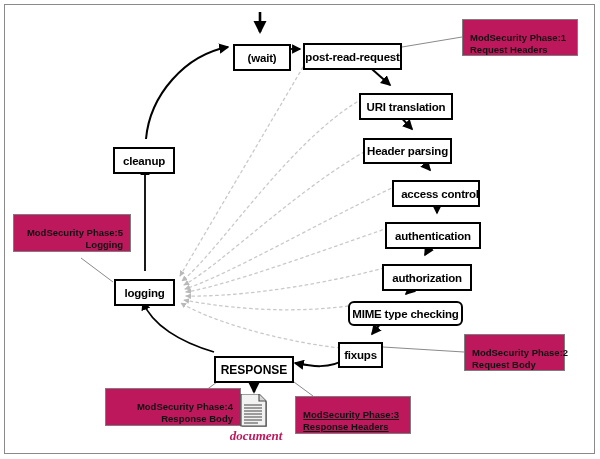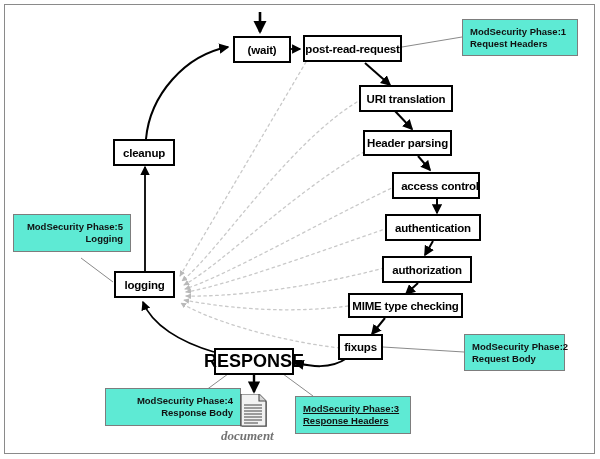--- a/index.html
+++ b/index.html
@@ -33,56 +33,57 @@
     box-shadow:0 0 0 1px #ffffff inset;
     display:flex;align-items:center;justify-content:center;
     font-family:"Liberation Sans", sans-serif;
     font-weight:bold;
     font-size:11.5px;
     color:#000000;
     letter-spacing:-0.2px;
     white-space:nowrap;
     box-sizing:border-box;
     z-index:5;
-  }
-  .pbox.big{font-size:18px;letter-spacing:0px;}
+    margin-top:8px;
+  }
+  .pbox.big{font-size:12px;letter-spacing:0px;}
   
   .abox{
     position:absolute;
-    background:#5eead4;
+    background:#be185d;
     border:1px solid #7d7d7d;
     box-sizing:border-box;
     font-family:"Liberation Sans", sans-serif;
     font-size:9.5px;
     font-weight:bold;
     color:#111111;
     line-height:12px;
-    padding:6px 7px;
+    padding:12px 7px;
     z-index:6;
   }
   .abox.right{text-align:right;}
   .abox .l1,.abox .l2{display:block;white-space:nowrap;}
 
   
   #doc-icon{
     position:absolute;
     left:240px;top:394px;
     width:30px;height:34px;
     z-index:6;
   }
   #doc-label{
     position:absolute;
     left:221px;top:428px;
     width:70px;
-    text-align:left;
+    text-align:center;
     font-family:"Liberation Serif", serif;
     font-style:italic;
     font-weight:bold;
     font-size:13px;
-    color:#737373;
+    color:#be185d;
     z-index:6;
   }
 </style>
 </head>
 <body>
 
 <div id="canvas">
 
   <div id="frame"></div>
 
@@ -196,21 +197,21 @@
   </div>
 
   <div class="pbox" style="left:385px;top:214px;width:96px;height:27px;">
     <span>authentication</span>
   </div>
 
   <div class="pbox" style="left:382px;top:256px;width:90px;height:27px;">
     <span>authorization</span>
   </div>
 
-  <div class="pbox" style="left:348px;top:293px;width:115px;height:25px;">
+  <div class="pbox" style="left:348px;top:293px;width:115px;height:25px;border-radius:6px;">
     <span>MIME type checking</span>
   </div>
 
   <div class="pbox" style="left:338px;top:334px;width:45px;height:26px;">
     <span>fixups</span>
   </div>
 
   <div class="pbox big" style="left:214px;top:348px;width:80px;height:27px;">
     <span>RESPONSE</span>
   </div>

